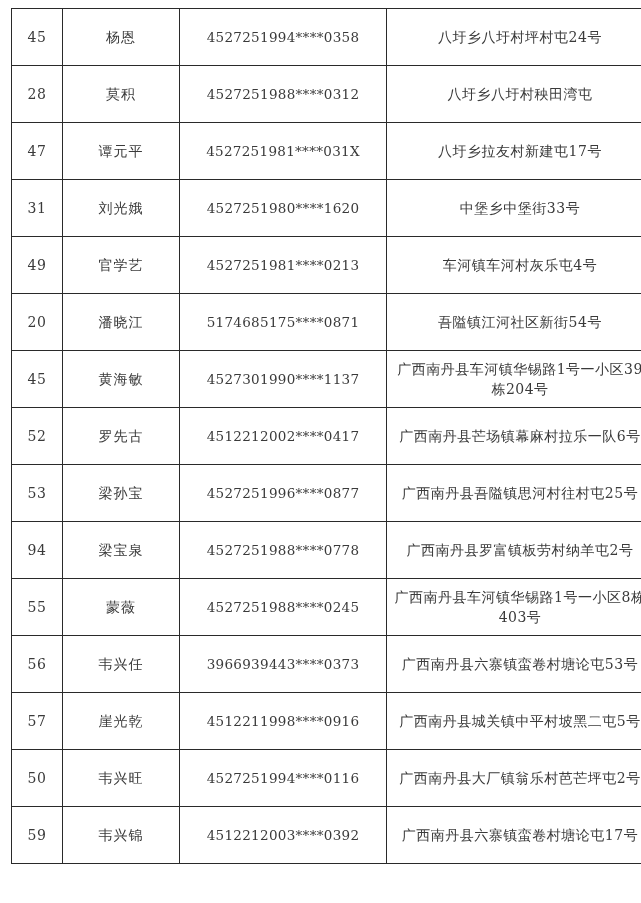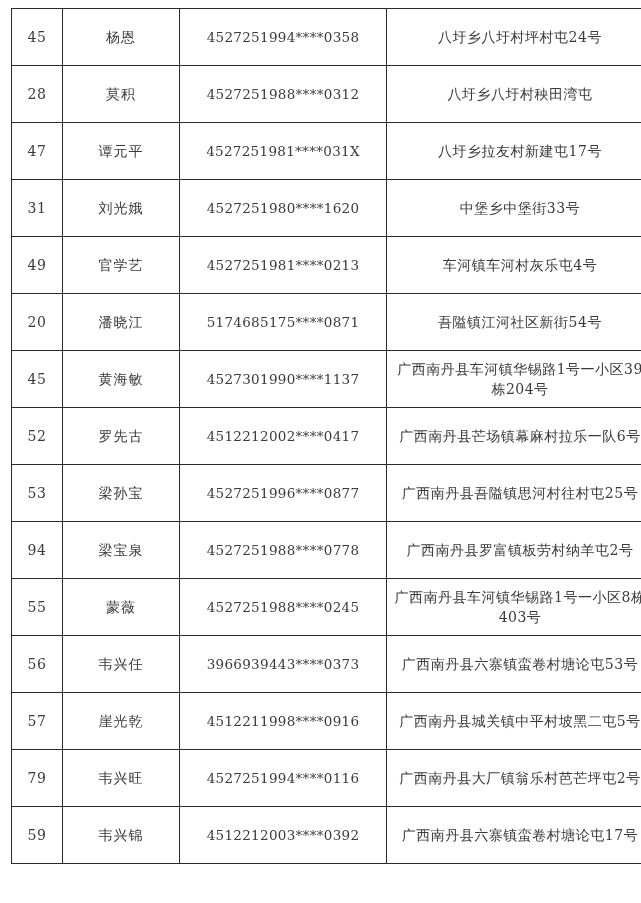--- a/index.html
+++ b/index.html
@@ -118,21 +118,21 @@
           <td class="c-id">3966939443****0373</td>
           <td class="c-addr">广西南丹县六寨镇蛮卷村塘论屯53号</td>
         </tr>
         <tr>
           <td class="c-no">57</td>
           <td class="c-name">崖光乾</td>
           <td class="c-id">4512211998****0916</td>
           <td class="c-addr">广西南丹县城关镇中平村坡黑二屯5号</td>
         </tr>
         <tr>
-          <td class="c-no">79</td>
+          <td class="c-no">50</td>
           <td class="c-name">韦兴旺</td>
           <td class="c-id">4527251994****0116</td>
           <td class="c-addr">广西南丹县大厂镇翁乐村芭芒坪屯2号</td>
         </tr>
         <tr>
           <td class="c-no">59</td>
           <td class="c-name">韦兴锦</td>
           <td class="c-id">4512212003****0392</td>
           <td class="c-addr">广西南丹县六寨镇蛮卷村塘论屯17号</td>
         </tr>

